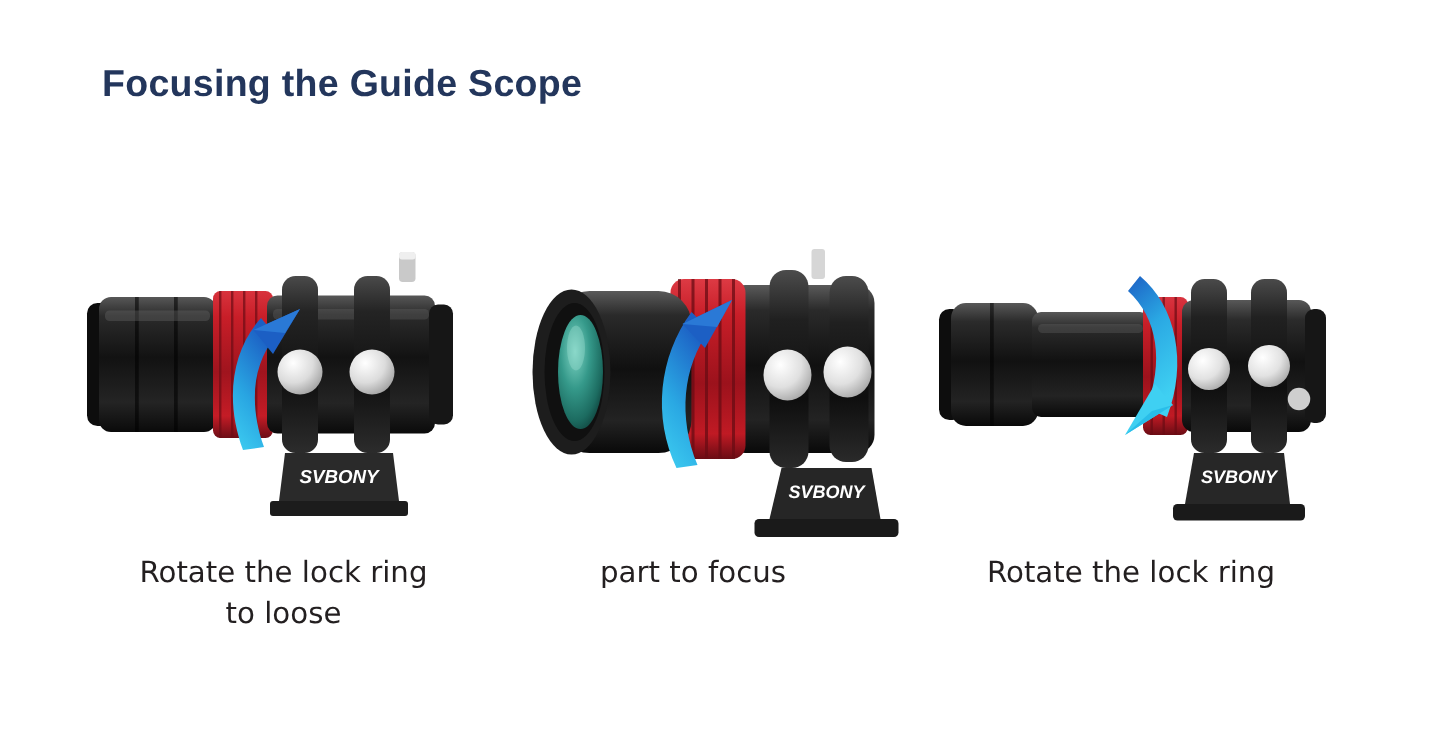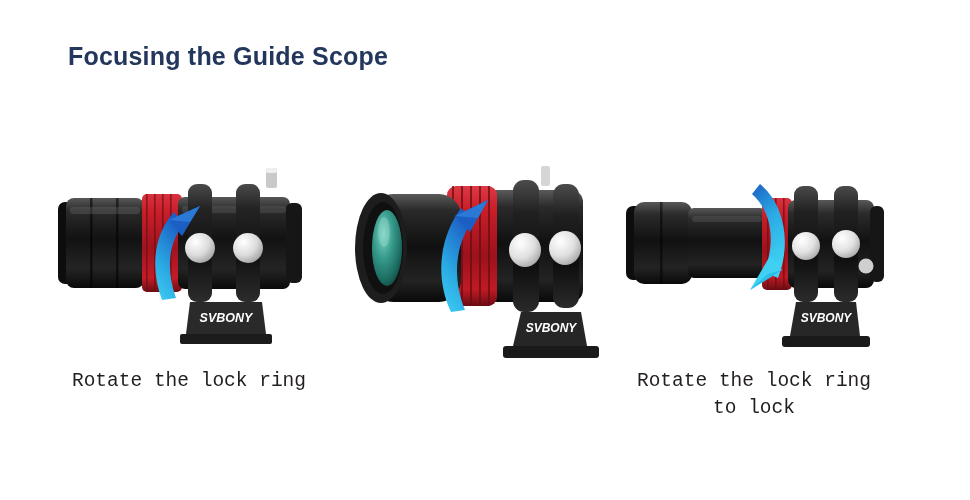--- a/index.html
+++ b/index.html
@@ -61,21 +61,21 @@
     text-align: center;
     font-size: 19.5px;
     line-height: 27px;
     color: #231f20;
     font-family: "DejaVu Sans", sans-serif;
     font-weight: 400;
   }
   #caption-1 { left: 49px; }
   #caption-2 { left: 322px; }
   #caption-3 { left: 614px; }
-  .caption-line { display: block; font-family: Liberation Mono, monospace; }
+  .caption-line { display: block; }
 </style>
 </head>
 <body>
 
 <div id="page-title">Focusing the Guide Scope</div>
 
 <div class="steps-row">
 
   <div class="scope-panel" id="scope-panel-1">
     <svg class="scope-svg" viewBox="0 0 300 230" xmlns="http://www.w3.org/2000/svg">
@@ -302,23 +302,24 @@
       </g>
     </svg>
   </div>
 
 </div>
 
 <div class="caption-row">
 
   <div class="caption" id="caption-1">
     <span class="caption-line">Rotate the lock ring</span>
+    <span class="caption-line">to loose</span>
   </div>
 
   <div class="caption" id="caption-2">
+    <span class="caption-line">part to focus</span>
   </div>
 
   <div class="caption" id="caption-3">
     <span class="caption-line">Rotate the lock ring</span>
-    <span class="caption-line">to lock</span>
   </div>
 
 </div>
 
 </body></html>

